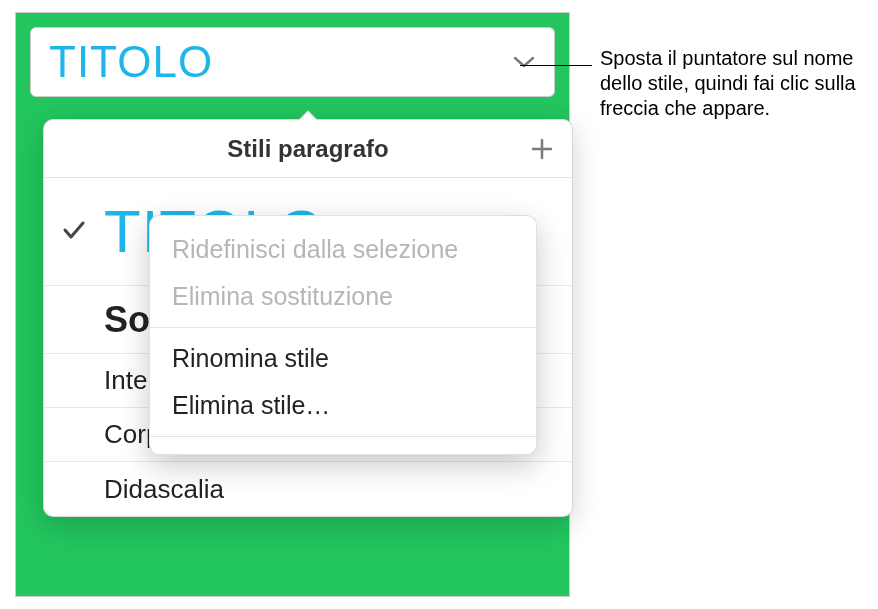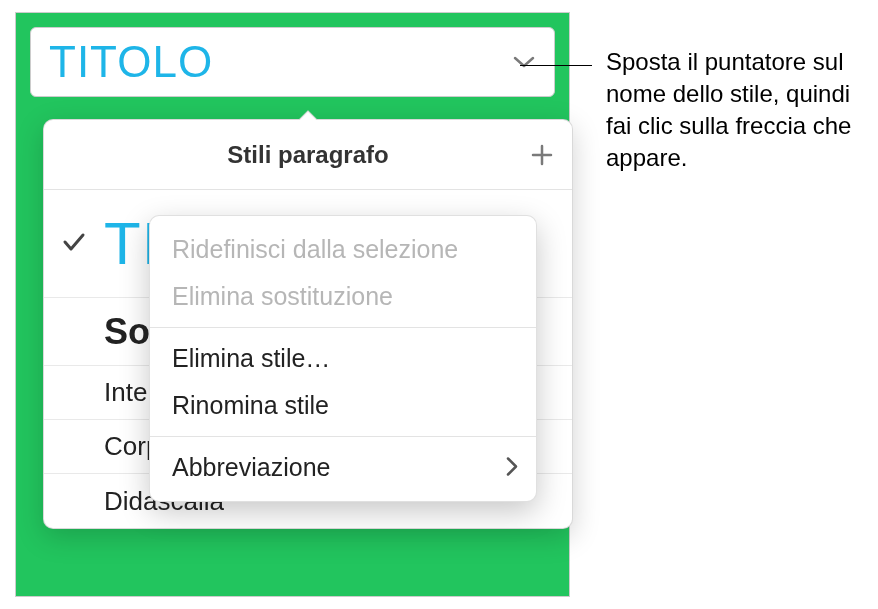--- a/index.html
+++ b/index.html
@@ -81,21 +81,21 @@
       width: 16px;
       height: 16px;
       background: #fff;
       border: 1px solid rgba(0,0,0,0.15);
       transform: translateX(-50%) rotate(45deg);
     }
     .popover-header {
       display: flex;
       align-items: center;
       justify-content: center;
-      height: 70px;
+      height: 58px;
       border-bottom: 1px solid #e3e3e3;
       position: relative;
       font-size: 24px;
       font-weight: 600;
       color: #333;
     }
     .plus-btn {
       position: absolute;
       right: 14px;
       top: 50%;
@@ -190,24 +190,23 @@
       top: 65px;
       width: 72px;
       height: 1px;
       background: #000;
     }
     .callout-text {
       position: absolute;
       left: 600px;
       top: 46px;
       width: 262px;
-      font-size: 24px;
-      line-height: 32px;
+      font-size: 20px;
+      line-height: 25px;
       color: #000;
-      margin-left: 6px;
     }
   </style>
 </head>
 <body>
 
 <div class="container">
 
   <div class="style-selector">
     <span class="style-selector-title">Titolo</span>
     <div class="chevron-btn">
@@ -254,31 +253,23 @@
 
   <div class="context-menu">
     <div class="menu-item disabled">
       <span>Ridefinisci dalla selezione</span>
     </div>
     <div class="menu-item disabled">
       <span>Elimina sostituzione</span>
     </div>
     <div class="menu-sep"></div>
     <div class="menu-item">
+      <span>Rinomina stile</span>
+    </div>
+    <div class="menu-item">
       <span>Elimina stile…</span>
     </div>
-    <div class="menu-item">
-      <span>Rinomina stile</span>
-    </div>
     <div class="menu-sep"></div>
-    <div class="menu-item">
-      <span>Abbreviazione</span>
-      <span class="chev-right">
-        <svg viewBox="0 0 12 20">
-            <polyline points="2,2 10,10 2,18" fill="none" stroke="#555" stroke-width="2.5" stroke-linecap="round" stroke-linejoin="round"></polyline>
-          </svg>
-      </span>
-    </div>
   </div>
 </div>
 
 <div class="callout-line"></div>
 <div class="callout-text">Sposta il puntatore sul nome dello stile, quindi fai clic sulla freccia che appare.</div>
 
 </body></html>

